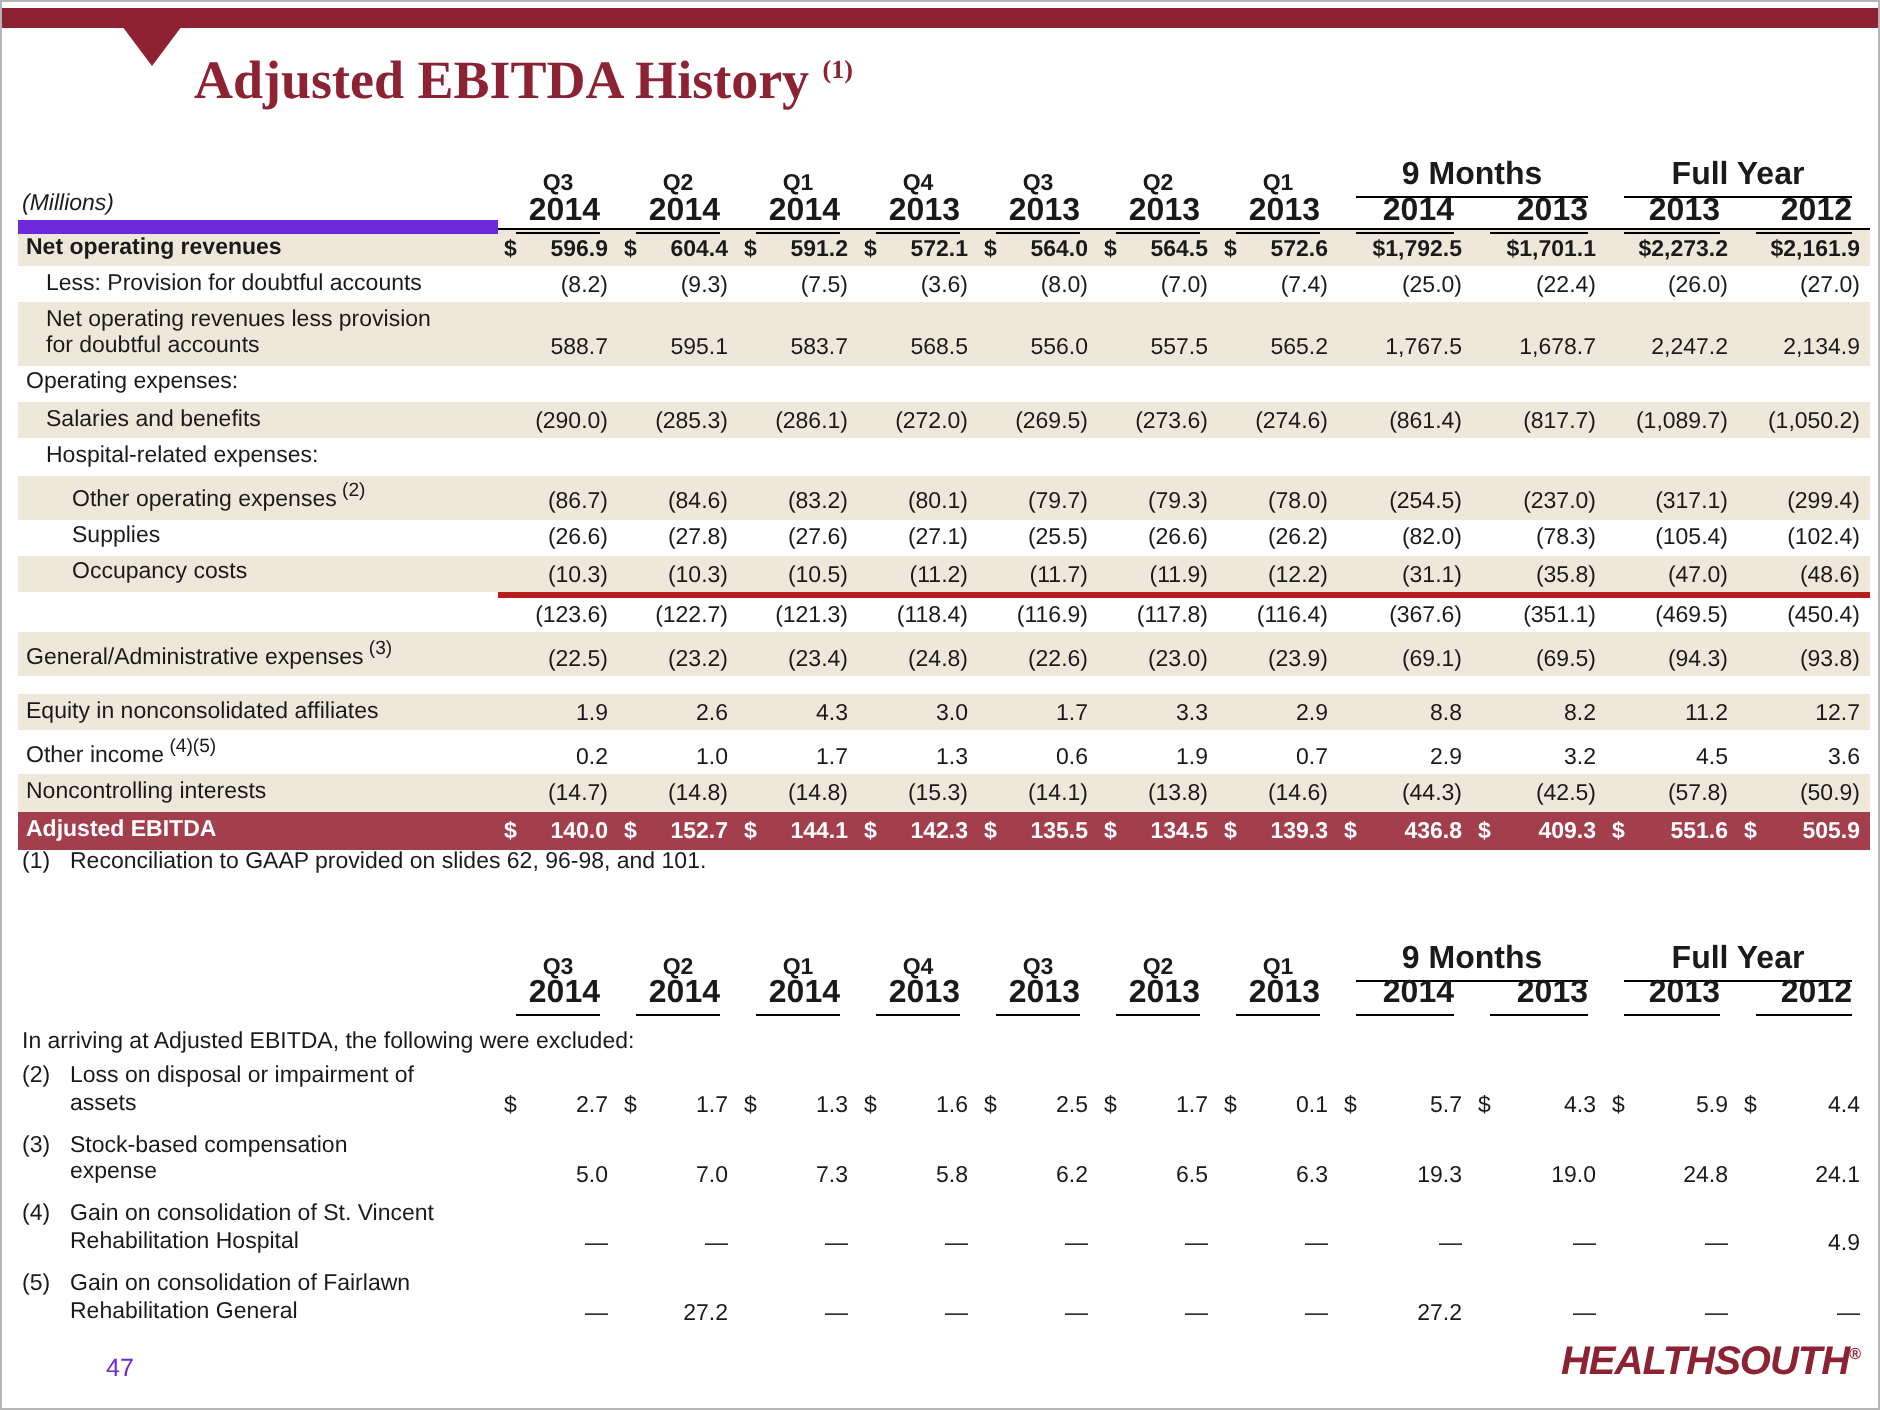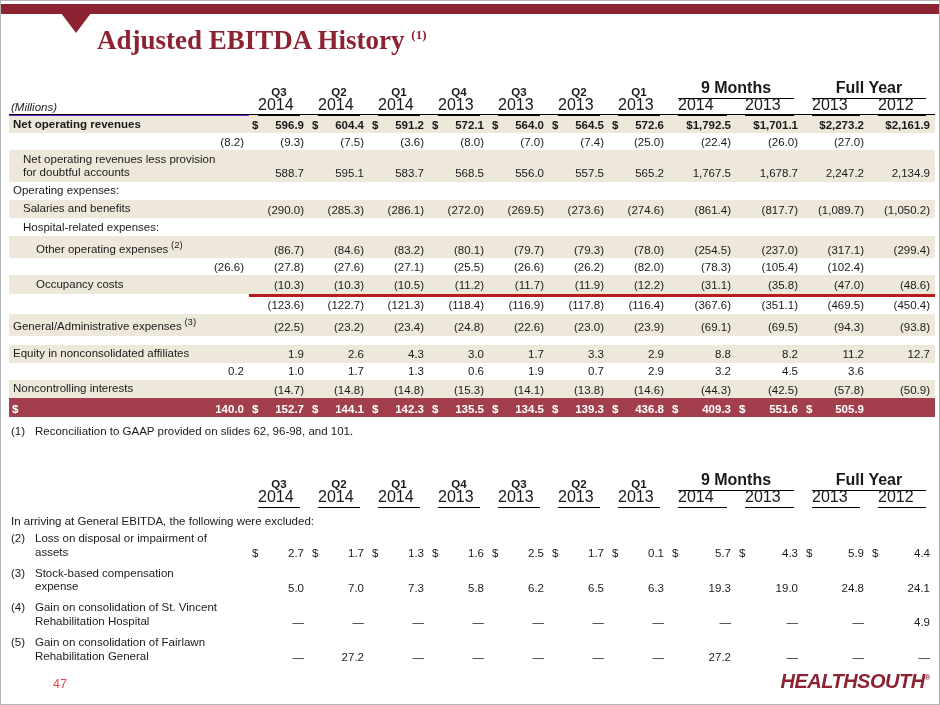--- a/index.html
+++ b/index.html
@@ -38,34 +38,34 @@
   .indent2 .lab{padding-left:27px;}
   .tl{border-top:3px solid #b91c1c;}
   .spacer{min-height:9px;}
   .ebitda{background:var(--red);color:#fff;font-weight:bold;min-height:19px;}
 
   
   .hdr{height:17px;align-items:end;}
   .hdr2{height:18px;align-items:end;}
   .hq{text-align:center;font-weight:bold;padding:0 0 1px 0;}
   .grp{grid-column:span 2;text-align:center;font-weight:bold;border-bottom:1px solid #000;margin:0 9px;padding:0 0 1px 0;}
-  .hy{text-align:left;font-weight:normal;border-bottom:1px solid #000;margin:0 9px;padding:0 0 1px 0;}
-  .millions{font-style:italic;border-bottom:1px solid #6d28d9;padding:0 0 1px 2px;font-size:11.5px;}
+  .hy{text-align:right;font-weight:bold;border-bottom:1px solid #000;margin:0 9px;padding:0 0 1px 0;}
+  .millions{font-style:italic;border-bottom:7px solid #6d28d9;padding:0 0 1px 2px;font-size:11.5px;}
 
   .footnote{position:absolute;top:424px;left:10px;font-size:11.5px;}
   .footnote .fn-num{display:inline-block;width:24px;}
 
   
   .intro{grid-column:1 / -1;font-size:11.5px;padding:3px 0 3px 2px;white-space:nowrap;margin-top:6px;}
   .t2row{margin-bottom:3px;}
   .lab2{display:flex;font-size:11.5px;padding:2px 0 2px 2px;}
   .lab2 .num{width:24px;flex:none;}
   .lab2 .txt{flex:1;line-height:1.2;white-space:pre-line;}
 
-  .pagenum{position:absolute;left:52px;bottom:13px;font-size:12.5px;color:#ef4444;}
+  .pagenum{position:absolute;left:52px;bottom:13px;font-size:12.5px;color:#6d28d9;}
   .logo{position:absolute;right:9px;bottom:11px;font-size:20px;font-weight:800;font-style:italic;
         color:var(--maroon);letter-spacing:-0.5px;white-space:nowrap;}
   .logo .reg{font-size:8px;vertical-align:super;font-style:normal;}
 </style>
 </head>
 <body>
 
 <div class="page">
   <div class="topbar"></div>
   <div class="tri"></div>
@@ -107,20 +107,21 @@
         <div class="cell"><span class="dollar">$</span><span>572.1</span></div>
         <div class="cell"><span class="dollar">$</span><span>564.0</span></div>
         <div class="cell"><span class="dollar">$</span><span>564.5</span></div>
         <div class="cell"><span class="dollar">$</span><span>572.6</span></div>
         <div class="cell">$1,792.5</div>
         <div class="cell">$1,701.1</div>
         <div class="cell">$2,273.2</div>
         <div class="cell">$2,161.9</div>
       </div>
       <div class="row indent1">
+        <div class="lab">Less: Provision for doubtful accounts</div>
         <div class="cell">(8.2)</div>
         <div class="cell">(9.3)</div>
         <div class="cell">(7.5)</div>
         <div class="cell">(3.6)</div>
         <div class="cell">(8.0)</div>
         <div class="cell">(7.0)</div>
         <div class="cell">(7.4)</div>
         <div class="cell">(25.0)</div>
         <div class="cell">(22.4)</div>
         <div class="cell">(26.0)</div>
@@ -171,20 +172,21 @@
         <div class="cell">(80.1)</div>
         <div class="cell">(79.7)</div>
         <div class="cell">(79.3)</div>
         <div class="cell">(78.0)</div>
         <div class="cell">(254.5)</div>
         <div class="cell">(237.0)</div>
         <div class="cell">(317.1)</div>
         <div class="cell">(299.4)</div>
       </div>
       <div class="row indent2">
+        <div class="lab">Supplies</div>
         <div class="cell">(26.6)</div>
         <div class="cell">(27.8)</div>
         <div class="cell">(27.6)</div>
         <div class="cell">(27.1)</div>
         <div class="cell">(25.5)</div>
         <div class="cell">(26.6)</div>
         <div class="cell">(26.2)</div>
         <div class="cell">(82.0)</div>
         <div class="cell">(78.3)</div>
         <div class="cell">(105.4)</div>
@@ -244,20 +246,21 @@
         <div class="cell">3.0</div>
         <div class="cell">1.7</div>
         <div class="cell">3.3</div>
         <div class="cell">2.9</div>
         <div class="cell">8.8</div>
         <div class="cell">8.2</div>
         <div class="cell">11.2</div>
         <div class="cell">12.7</div>
       </div>
       <div class="row ">
+        <div class="lab">Other income<sup> (4)(5)</sup></div>
         <div class="cell">0.2</div>
         <div class="cell">1.0</div>
         <div class="cell">1.7</div>
         <div class="cell">1.3</div>
         <div class="cell">0.6</div>
         <div class="cell">1.9</div>
         <div class="cell">0.7</div>
         <div class="cell">2.9</div>
         <div class="cell">3.2</div>
         <div class="cell">4.5</div>
@@ -271,20 +274,21 @@
         <div class="cell">(15.3)</div>
         <div class="cell">(14.1)</div>
         <div class="cell">(13.8)</div>
         <div class="cell">(14.6)</div>
         <div class="cell">(44.3)</div>
         <div class="cell">(42.5)</div>
         <div class="cell">(57.8)</div>
         <div class="cell">(50.9)</div>
       </div>
       <div class="row ebitda">
+        <div class="lab">Adjusted EBITDA</div>
         <div class="cell"><span class="dollar">$</span><span>140.0</span></div>
         <div class="cell"><span class="dollar">$</span><span>152.7</span></div>
         <div class="cell"><span class="dollar">$</span><span>144.1</span></div>
         <div class="cell"><span class="dollar">$</span><span>142.3</span></div>
         <div class="cell"><span class="dollar">$</span><span>135.5</span></div>
         <div class="cell"><span class="dollar">$</span><span>134.5</span></div>
         <div class="cell"><span class="dollar">$</span><span>139.3</span></div>
         <div class="cell"><span class="dollar">$</span><span>436.8</span></div>
         <div class="cell"><span class="dollar">$</span><span>409.3</span></div>
         <div class="cell"><span class="dollar">$</span><span>551.6</span></div>
@@ -317,21 +321,21 @@
         <div class="hy">2013</div>
         <div class="hy">2013</div>
         <div class="hy">2013</div>
         <div class="hy">2013</div>
         <div class="hy">2014</div>
         <div class="hy">2013</div>
         <div class="hy">2013</div>
         <div class="hy">2012</div>
       </div>
       <div class="row">
-        <div class="intro">In arriving at General EBITDA, the following were excluded:</div>
+        <div class="intro">In arriving at Adjusted EBITDA, the following were excluded:</div>
       </div>
       <div class="row t2row">
         <div class="lab2">
           <span class="num">(2)</span>
           <span class="txt">Loss on disposal or impairment of
 assets</span>
         </div>
         <div class="cell"><span class="dollar">$</span><span>2.7</span></div>
         <div class="cell"><span class="dollar">$</span><span>1.7</span></div>
         <div class="cell"><span class="dollar">$</span><span>1.3</span></div>

